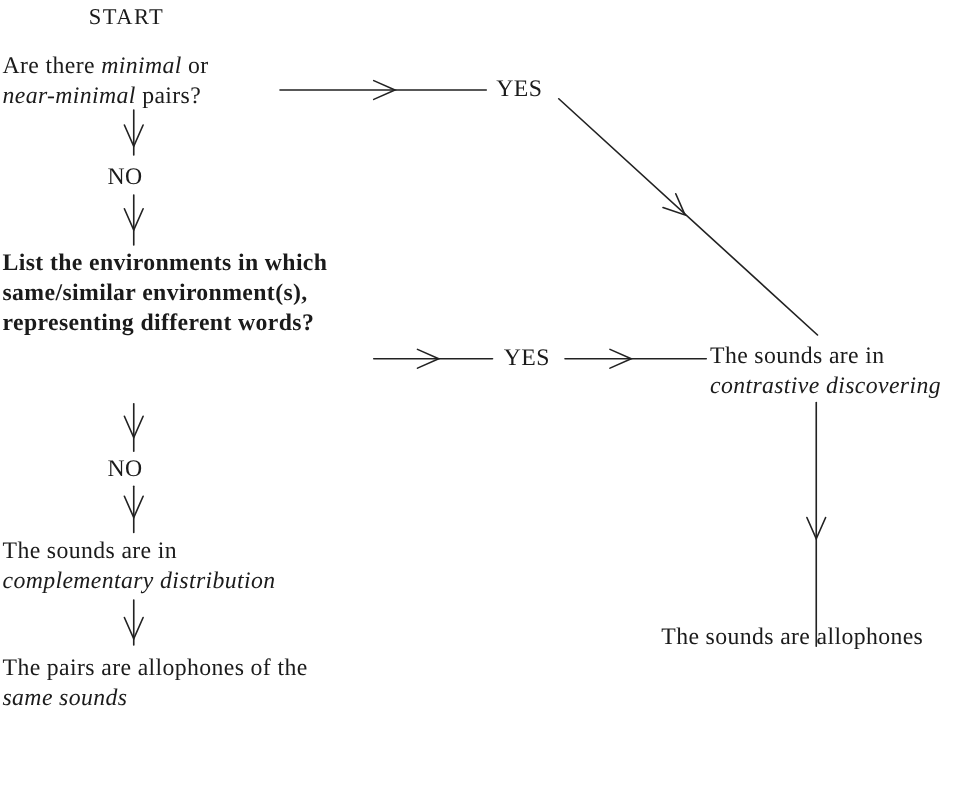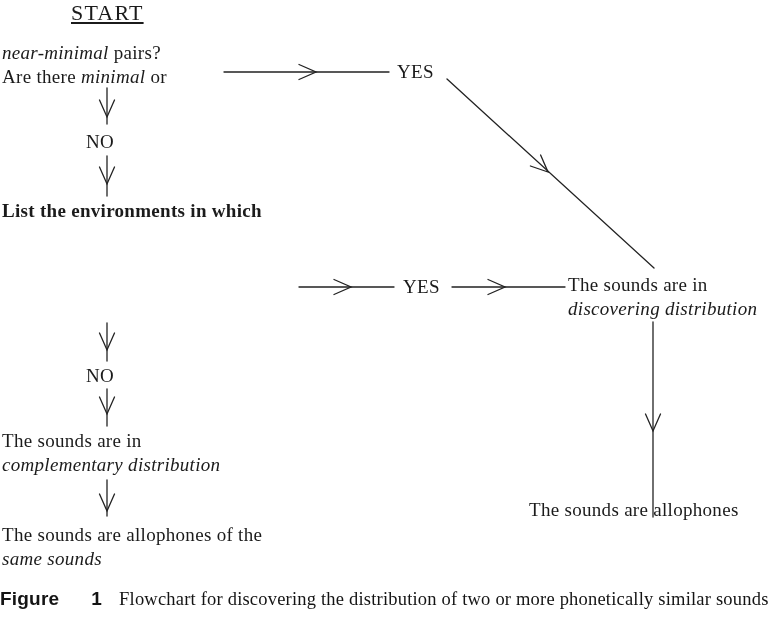--- a/index.html
+++ b/index.html
@@ -32,22 +32,21 @@
   .txt {
     position: absolute;
     font-size: 19px;
     line-height: 24px;
     letter-spacing: 0.3px;
     white-space: nowrap;
   }
   .it { font-style: italic; }
   .start {
     letter-spacing: 1.2px;
-    font-size: 22px;
-    text-decoration: underline;
+    font-size: 18px;
   }
   .caption {
     position: absolute;
     left: 0;
     top: 585px;
     width: 771px;
     font-size: 18.5px;
     line-height: 27px;
     text-align: justify;
     letter-spacing: 0.2px;
@@ -116,52 +115,51 @@
 
     <g>
       <line x1="653" y1="322" x2="653" y2="517"></line>
       <path d="M 645.5 414 L 653 431 L 660.5 414"></path>
     </g>
   </svg>
 
   <div class="txt start" style="left:71px; top:1px;">START</div>
 
   <div class="txt" style="left:2px; top:41px;">
+    <div><span>Are there </span><span class="it">minimal</span><span> or</span></div>
     <div><span class="it">near-minimal</span><span> pairs?</span></div>
-    <div><span>Are there </span><span class="it">minimal</span><span> or</span></div>
   </div>
 
   <div class="txt" style="left:397px; top:60px;">YES</div>
 
   <div class="txt" style="left:86px; top:130px;">NO</div>
 
   <div class="txt" style="left:2px; top:199px;font-weight:bold;">
     <div>List the environments in which</div>
+    <div>same/similar environment(s),</div>
+    <div>representing different words?</div>
   </div>
 
   <div class="txt" style="left:403px; top:275px;">YES</div>
 
   <div class="txt" style="left:568px; top:273px;">
     <div>The sounds are in</div>
-    <div class="it">discovering distribution</div>
+    <div class="it">contrastive discovering</div>
   </div>
 
   <div class="txt" style="left:86px; top:364px;">NO</div>
 
   <div class="txt" style="left:2px; top:429px;">
     <div>The sounds are in</div>
     <div class="it">complementary distribution</div>
   </div>
 
   <div class="txt" style="left:2px; top:523px;">
-    <div>The sounds are allophones of the</div>
+    <div>The pairs are allophones of the</div>
     <div class="it">same sounds</div>
   </div>
 
   <div class="txt" style="left:529px; top:498px;">
     <div>The sounds are allophones</div>
   </div>
 
-  <div class="caption">
-    <span class="cap-bold cap-label">Figure</span><span class="cap-bold cap-num">1</span><span>Flowchart for discovering the distribution of two or more phonetically similar sounds</span>
-  </div>
 
 </div>
 
 </body></html>

